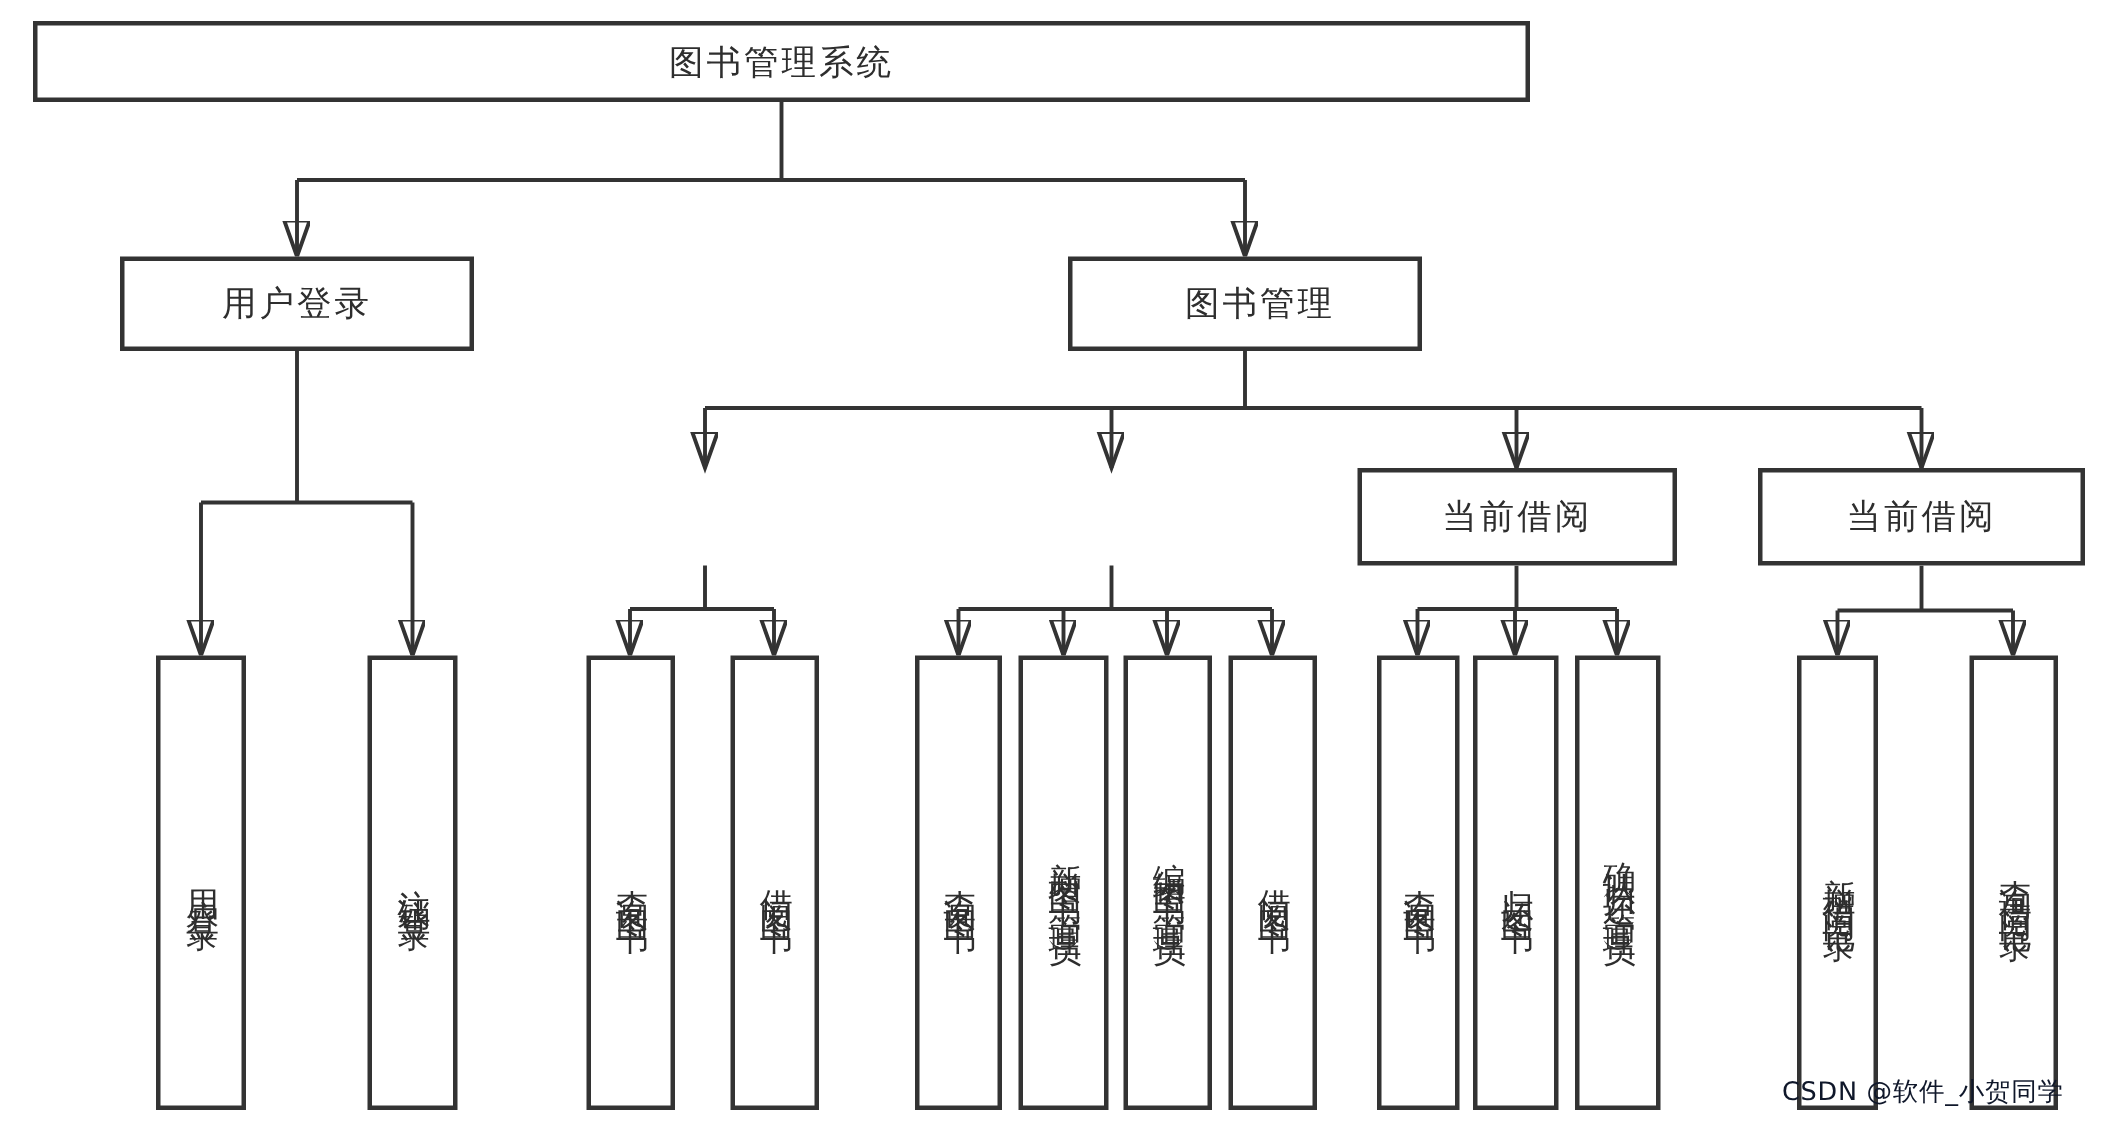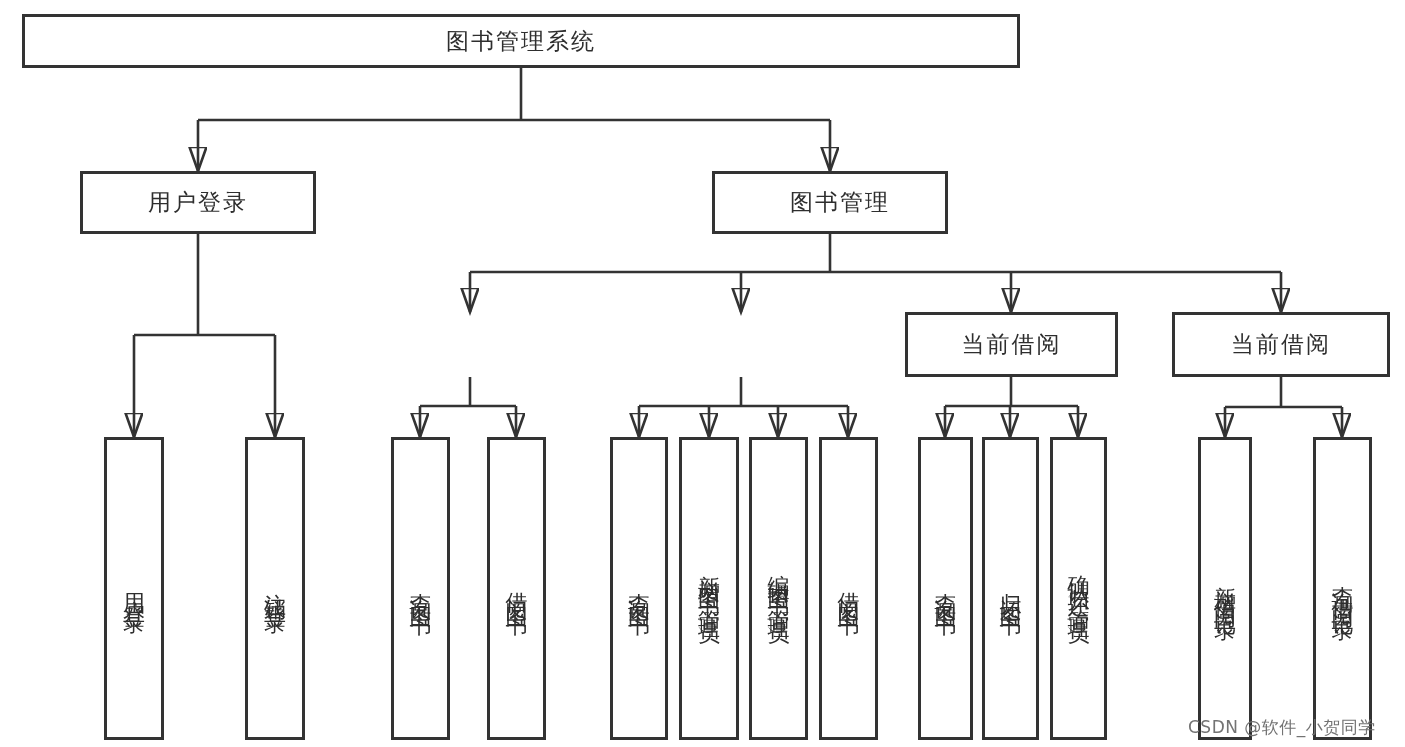--- a/index.html
+++ b/index.html
@@ -70,21 +70,21 @@
   .lf9  { left: 918px;  width: 55px; }
   .lf10 { left: 982px;  width: 57px; }
   .lf11 { left: 1050px; width: 57px; }
   .lf12 { left: 1198px; width: 54px; }
   .lf13 { left: 1313px; width: 59px; }
   .watermark {
     position: absolute;
     left: 1188px;
     top: 716px;
     font-size: 17px;
-    color: #737373;
+    color: #0f172a;
     z-index: 2;
     white-space: nowrap;
     letter-spacing: 0.5px;
   }
 </style>
 </head>
 <body>
 
 <div class="stage">
 

